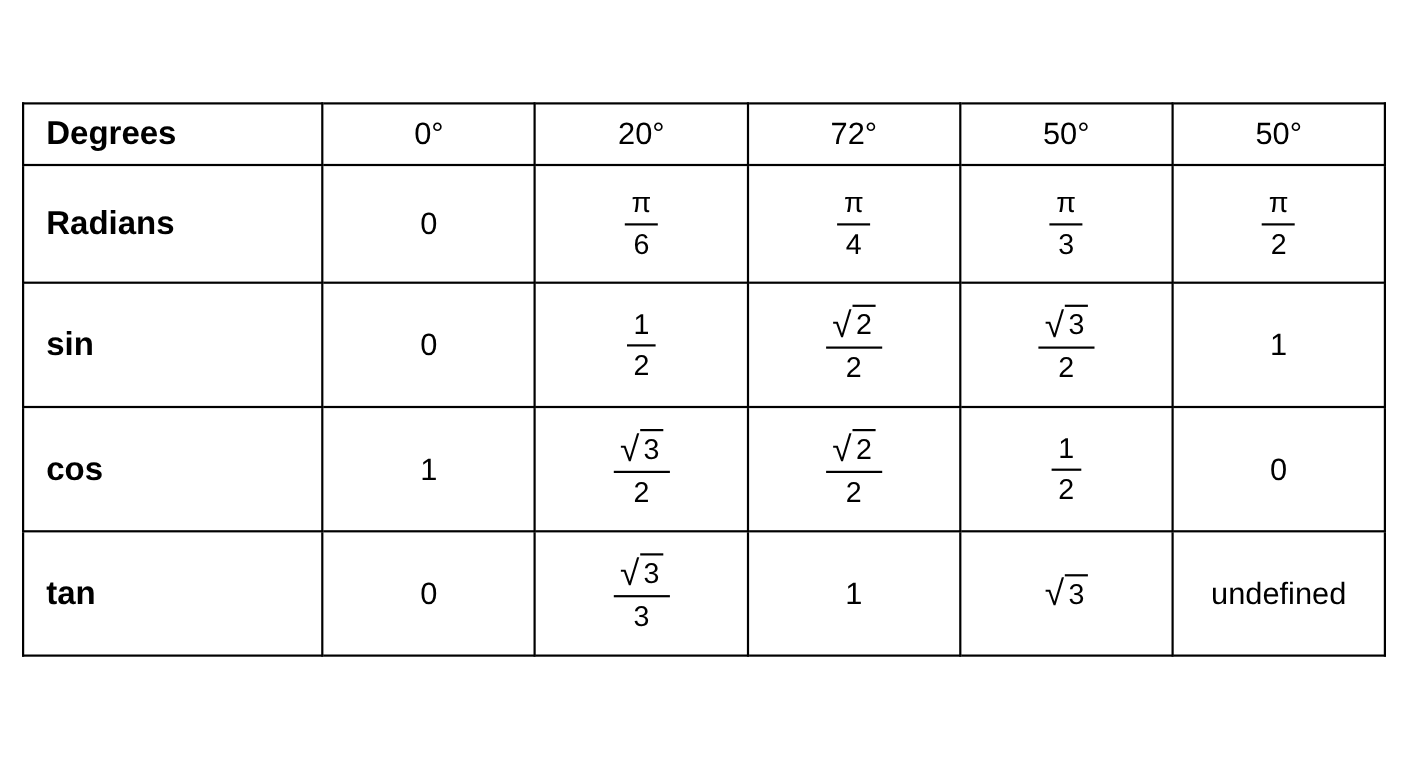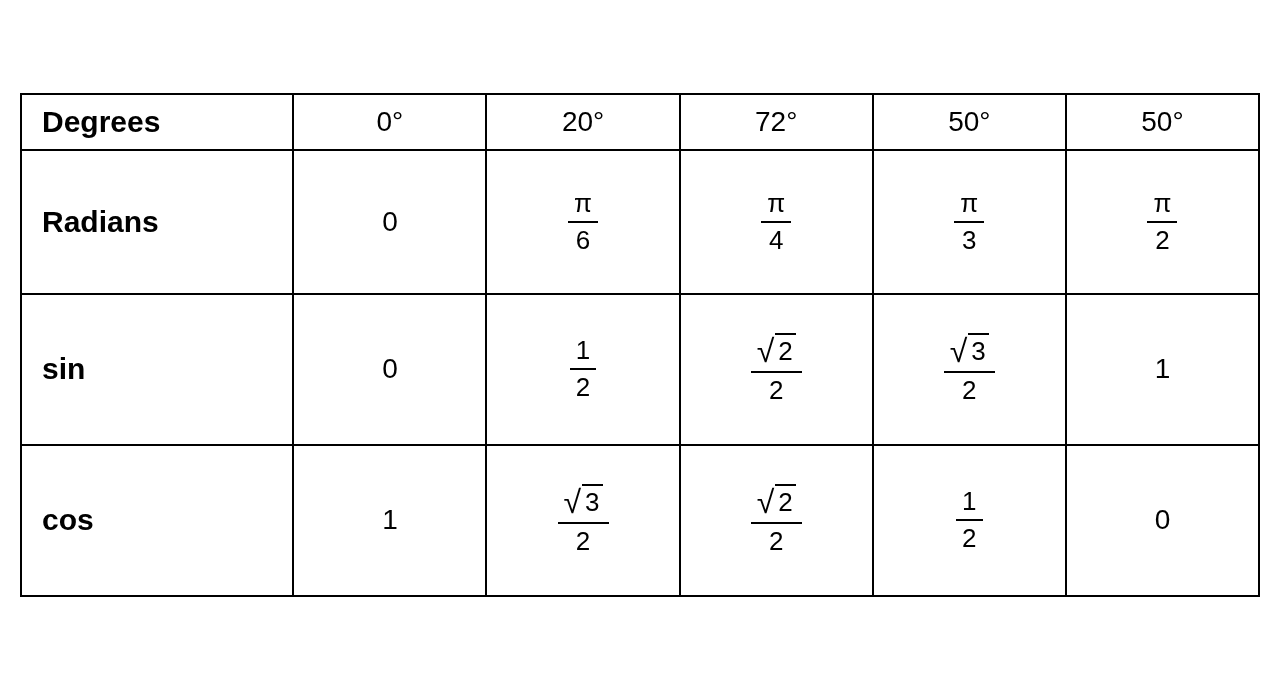--- a/index.html
+++ b/index.html
@@ -196,15 +196,38 @@
         </td>
         <td>
           <span class="frac">
             <span class="numerator">1</span>
             <span class="denominator">2</span>
           </span>
         </td>
         <td>0</td>
       </tr>
 
+      <tr>
+        <td class="row-header">tan</td>
+        <td>0</td>
+        <td>
+          <span class="frac">
+            <span class="numerator">
+              <span class="radical-wrapper">
+                <span class="radical-sign">√</span>
+                  <span class="radicand">3</span>
+              </span>
+            </span>
+            <span class="denominator">3</span>
+          </span>
+        </td>
+        <td>1</td>
+        <td>
+          <span class="radical-wrapper">
+            <span class="radical-sign">√</span>
+              <span class="radicand">3</span>
+          </span>
+        </td>
+        <td>undefined</td>
+      </tr>
     </tbody>
   </table>
 </div>
 
 </body></html>

